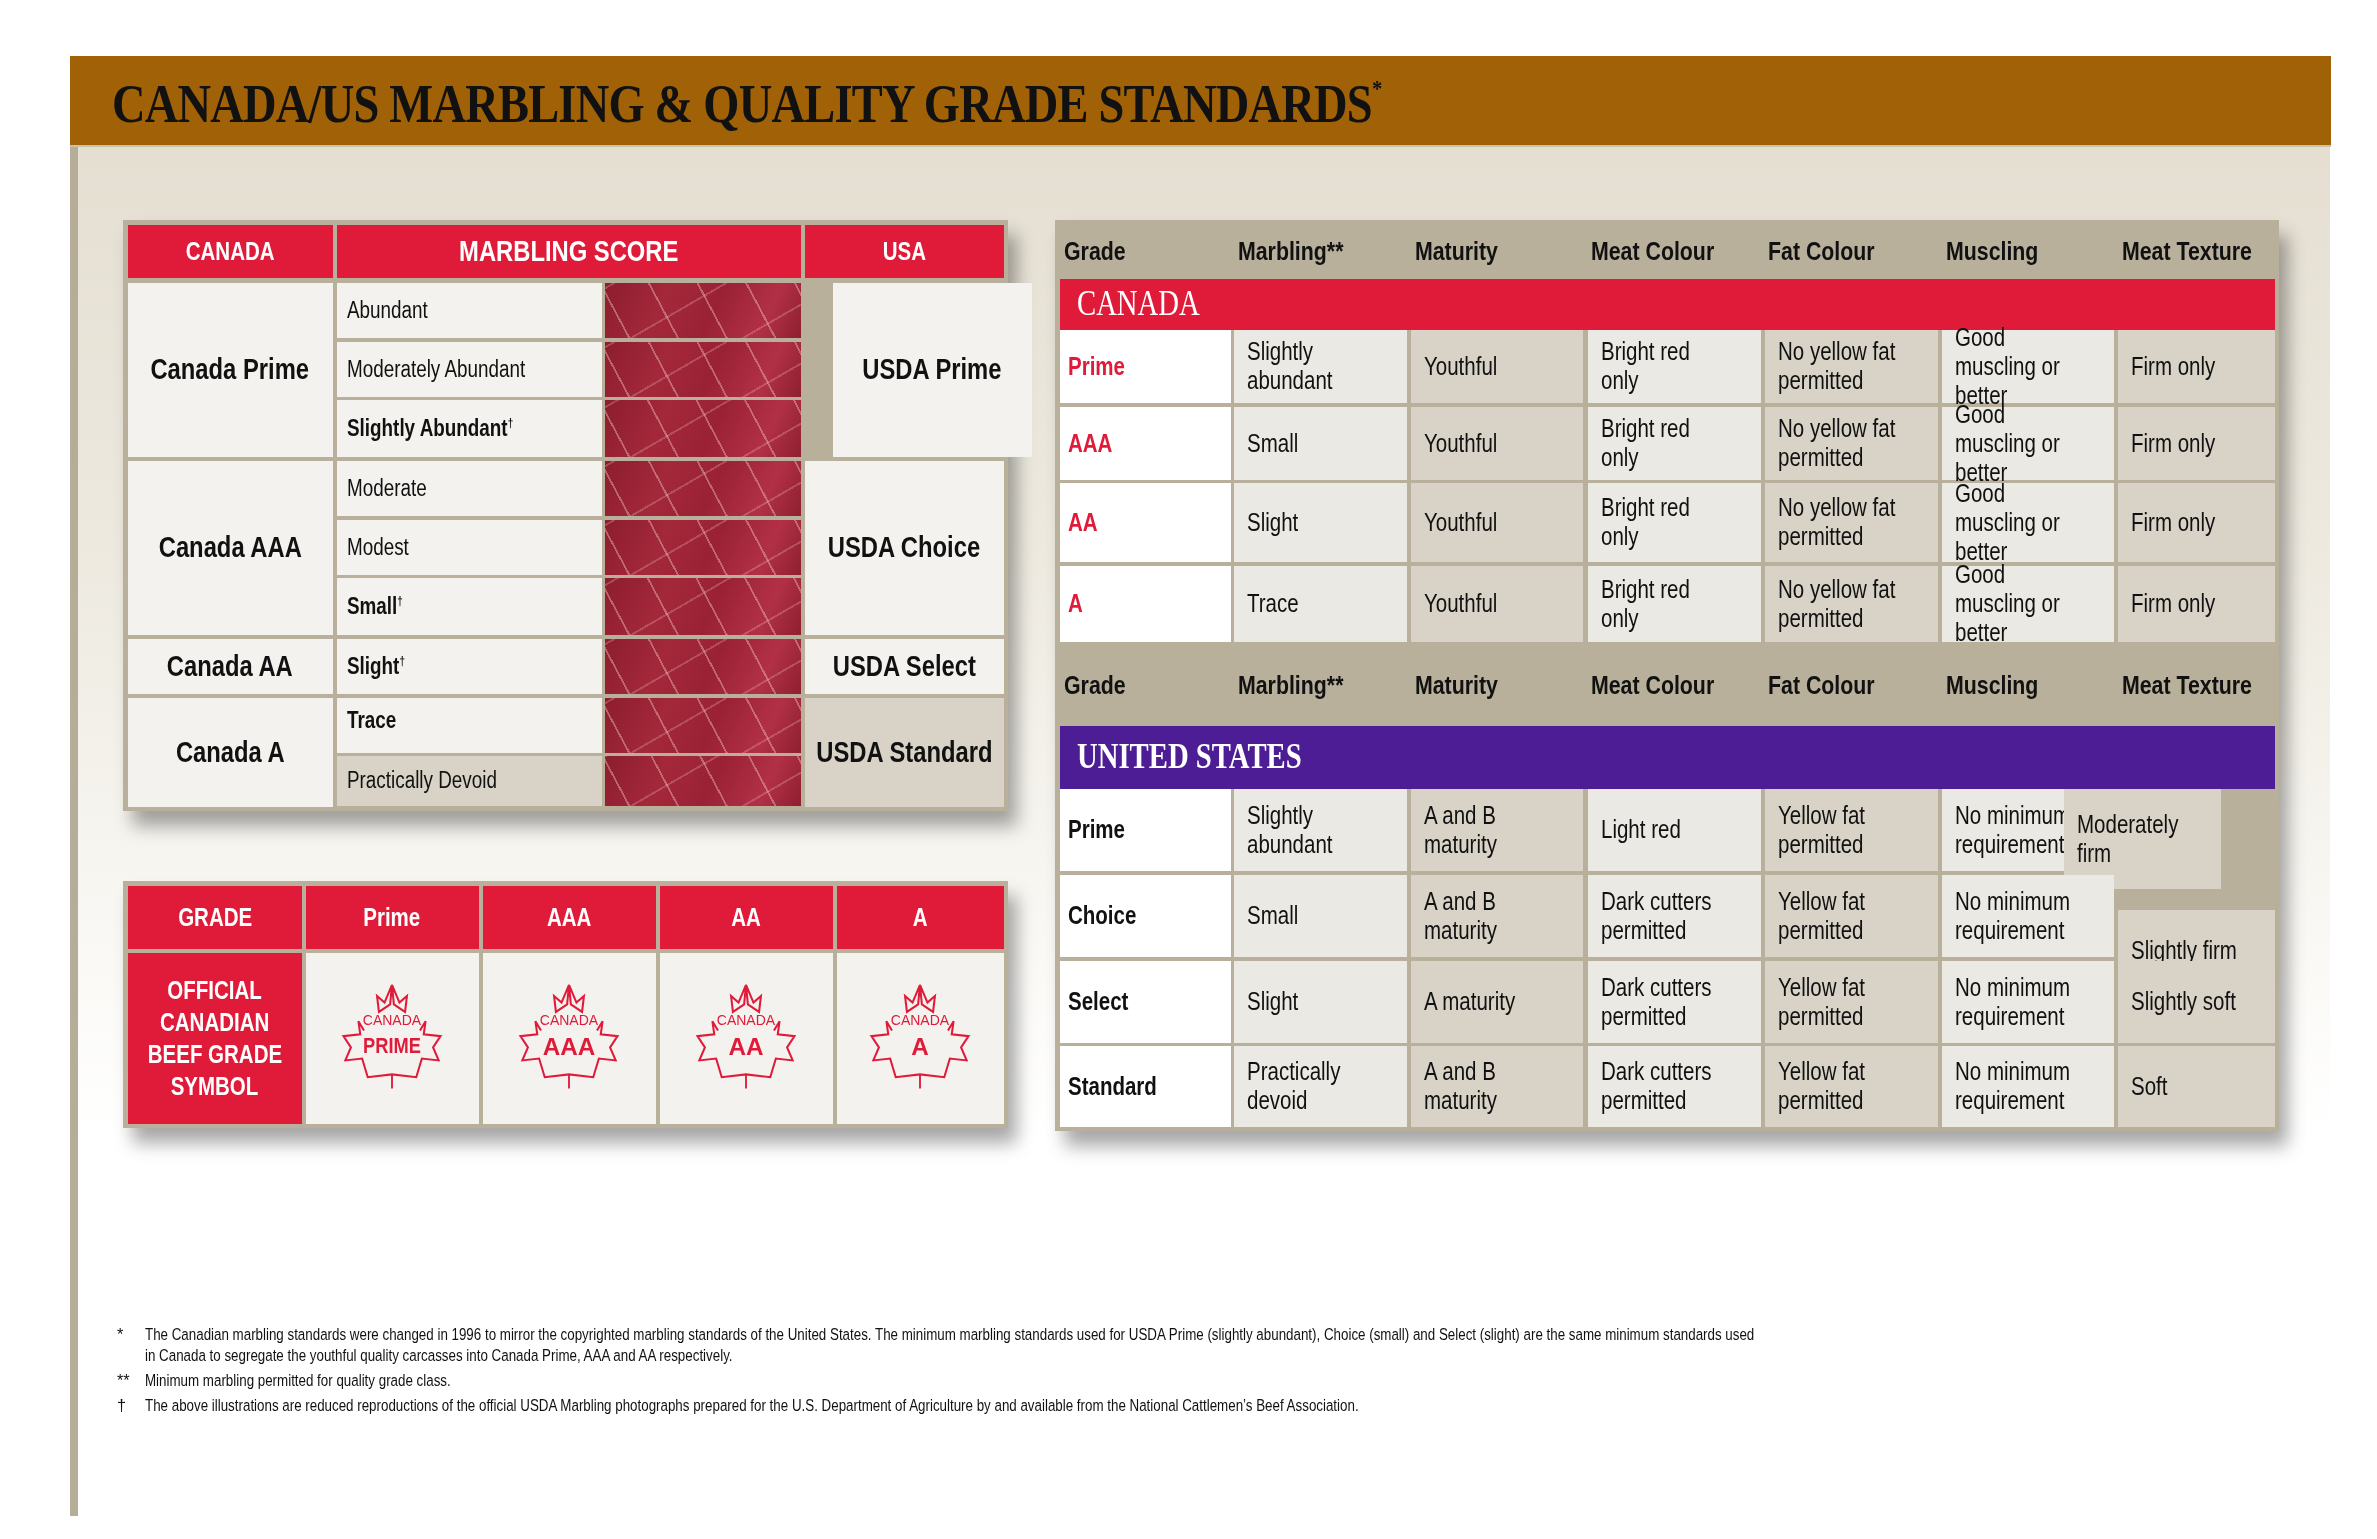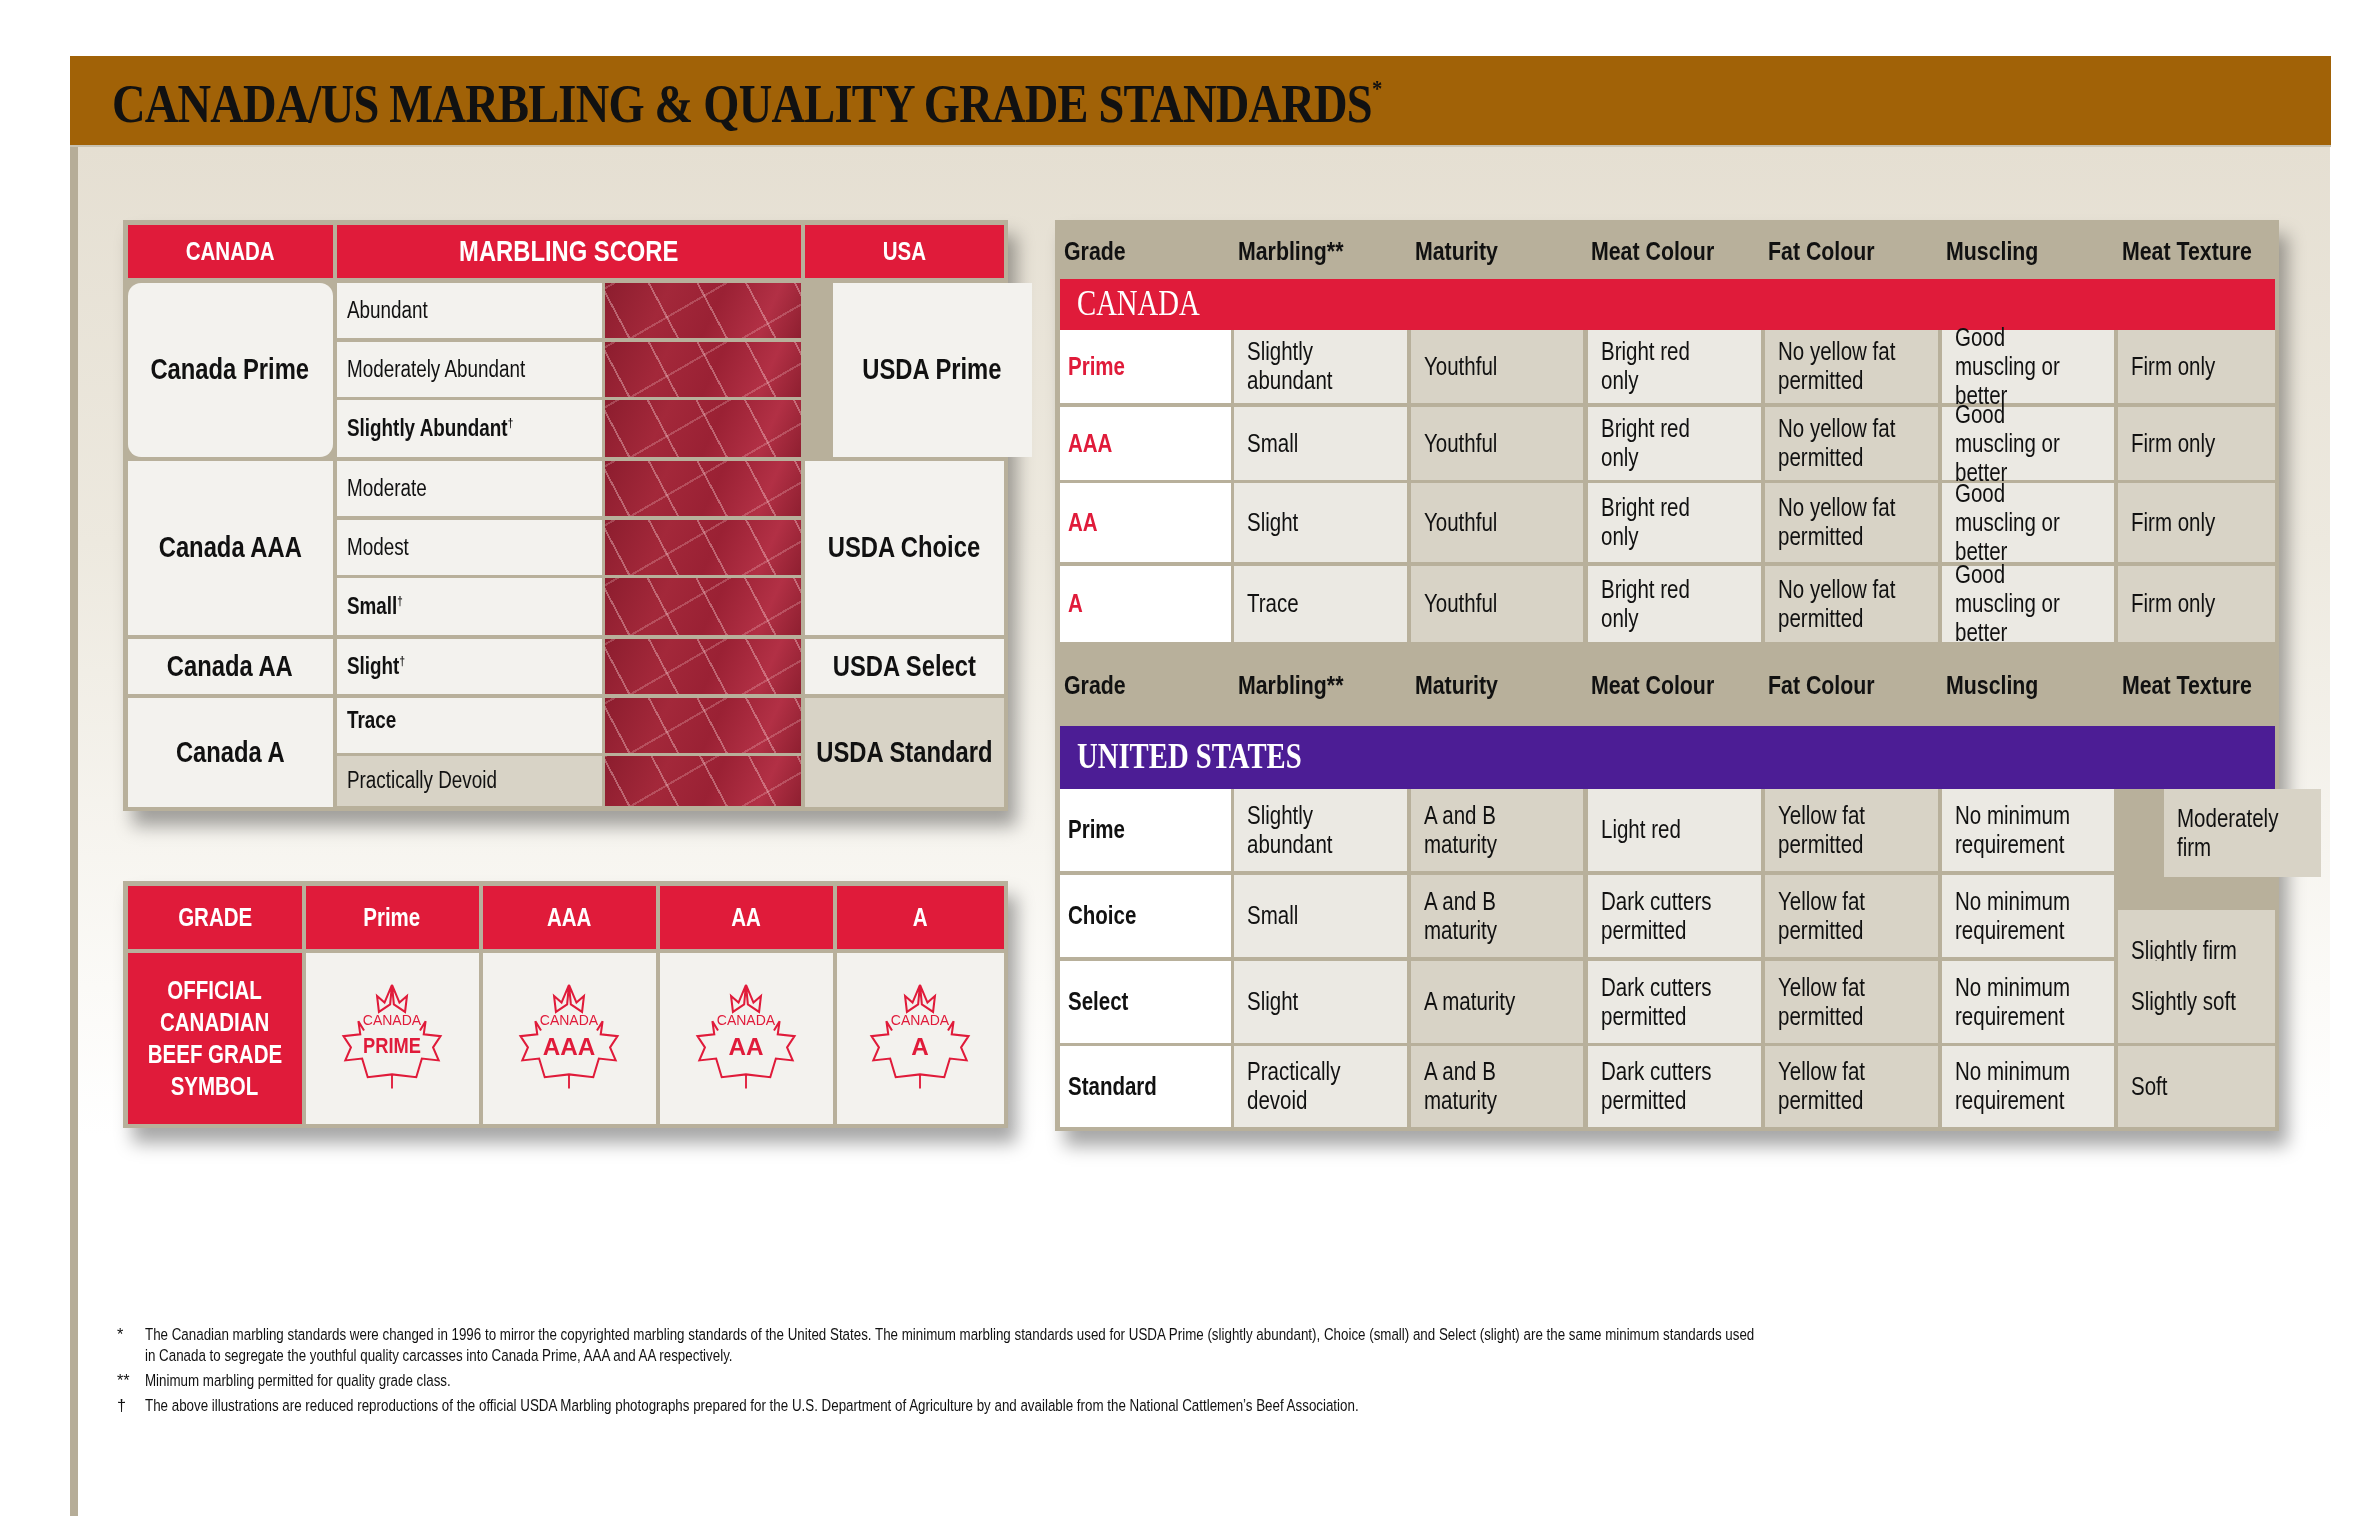--- a/index.html
+++ b/index.html
@@ -46,21 +46,21 @@
     <div class="cell red hdr-txt" style="left:0;top:0;width:205px;height:53px;">
         <span class="condc">CANADA</span>
       </div>
     <div class="cell red hdr-txt" style="left:209px;top:0;width:464px;height:53px;font-size:29px;">
         <span class="condc">MARBLING SCORE</span>
       </div>
     <div class="cell red hdr-txt" style="left:677px;top:0;width:199px;height:53px;">
         <span class="condc">USA</span>
       </div>
 
-    <div class="cell lt" style="left:0;top:58px;width:205px;height:174px;justify-content:center;font-weight:bold;font-size:29px;border-radius:13px;">
+    <div class="cell lt" style="left:0;top:58px;width:205px;height:174px;justify-content:center;font-weight:bold;font-size:29px;">
         <span class="condc">Canada Prime</span>
       </div>
     <div class="cell lt" style="left:0;top:236px;width:205px;height:174px;justify-content:center;font-weight:bold;font-size:29px;">
         <span class="condc">Canada AAA</span>
       </div>
     <div class="cell lt" style="left:0;top:414px;width:205px;height:55px;justify-content:center;font-weight:bold;font-size:29px;">
         <span class="condc">Canada AA</span>
       </div>
     <div class="cell lt" style="left:0;top:473px;width:205px;height:109px;justify-content:center;font-weight:bold;font-size:29px;">
         <span class="condc">Canada A</span>
@@ -339,21 +339,21 @@
         </div>
         <div class="cell rt-cell mid" style="left: 528px; top: 564px; width: 173px; height: 82px;">
           <span class="cond" style="white-space: normal; width: 186px;">Light red</span>
         </div>
         <div class="cell rt-cell tan" style="left: 705px; top: 564px; width: 173px; height: 82px;">
           <span class="cond" style="white-space: normal; width: 186px;">Yellow fat permitted</span>
         </div>
         <div class="cell rt-cell mid" style="left: 882px; top: 564px; width: 172px; height: 82px;">
           <span class="cond" style="white-space: normal; width: 185px;">No minimum requirement</span>
         </div>
-        <div class="cell rt-cell tan" style="left: 1104px; top: 564px; width: 157px; height: 88px;">
+        <div class="cell rt-cell tan" style="left: 1004px; top: 564px; width: 157px; height: 100px;">
           <span class="cond" style="white-space: normal; width: 166px;">Moderately firm</span>
         </div>
         <div class="cell rt-cell wht" style="left: 0px; top: 650px; width: 171px; height: 82px; font-weight: bold; color: rgb(17, 17, 17); padding-left: 8.4px;">
           <span class="cond" style="white-space: normal; width: 182px;">Choice</span>
         </div>
         <div class="cell rt-cell mid" style="left: 174px; top: 650px; width: 173px; height: 82px;">
           <span class="cond" style="white-space: normal; width: 186px;">Small</span>
         </div>
         <div class="cell rt-cell tan" style="left: 351px; top: 650px; width: 172px; height: 82px;">
           <span class="cond" style="white-space: normal; width: 185px;">A and B maturity</span>

